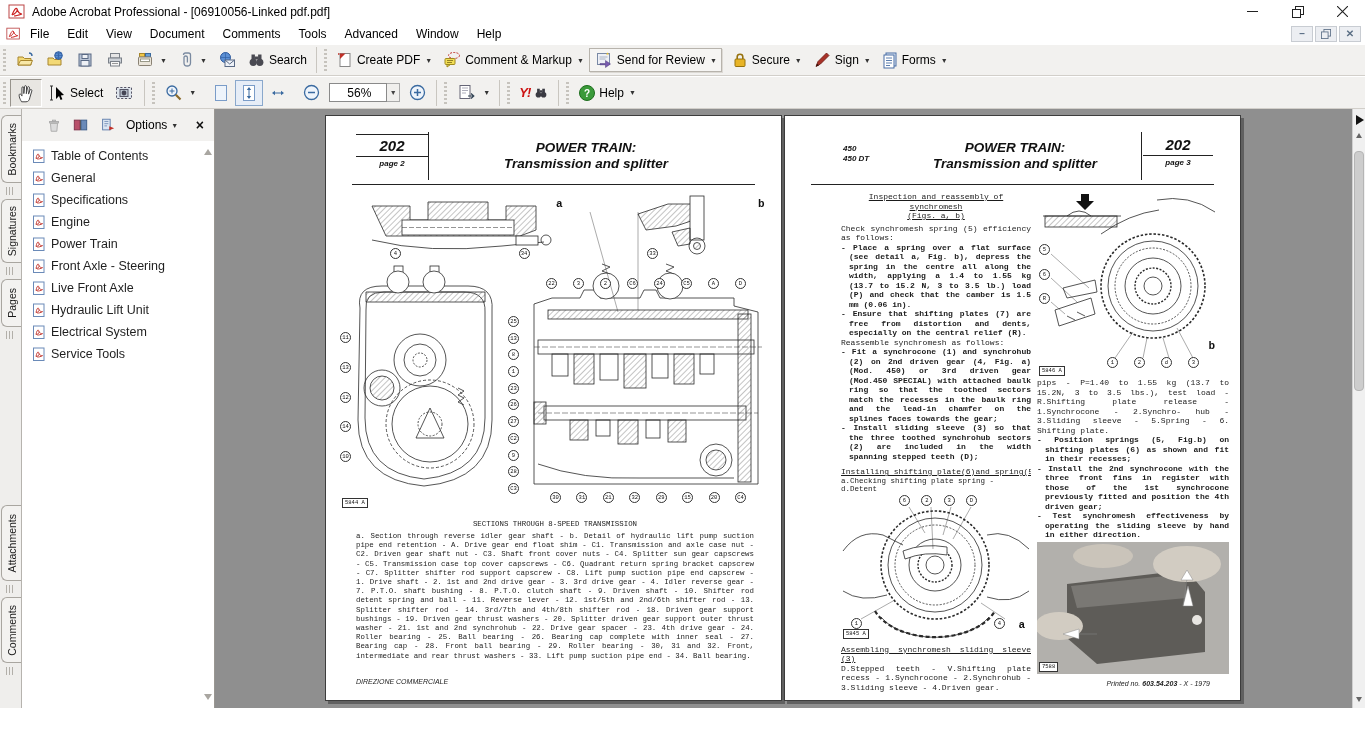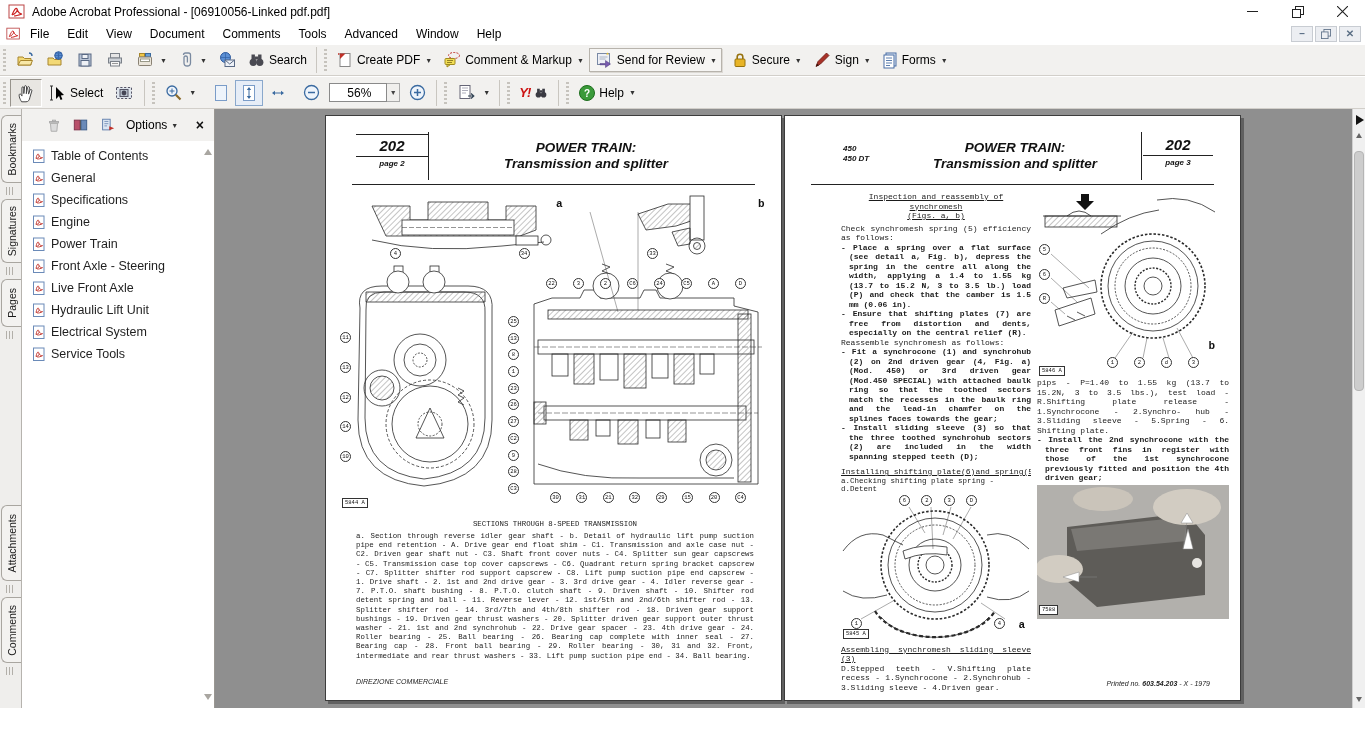--- a/index.html
+++ b/index.html
@@ -755,21 +755,23 @@
           <div class="co-row" style="left:70px;width:92px;bottom:10px">
               <span class="co">1</span>
               <span class="co">2</span>
               <span class="co">d</span>
               <span class="co">3</span>
             </div>
           <span class="figletter" style="right:14px;bottom:26px">b</span>
           <span class="figcode" style="left:2px;bottom:2px">5846 A</span>
         </div>
         <div class="t8">pips - P=1.40 to 1.55 kg (13.7 to 15.2N, 3 to 3.5 lbs.), test load - R.Shifting plate release - 1.Synchrocone - 2.Synchro- hub - 3.Sliding sleeve - 5.Spring - 6. Shifting plate.</div>
+        <div class="t8 li">- Position springs (5, Fig.b) on shifting plates (6) as shown and fit in their recesses;</div>
         <div class="t8 li">- Install the 2nd synchrocone with the three front fins in register with those of the 1st synchrocone previously fitted and position the 4th driven gear;</div>
+        <div class="t8 li">- Test synchromesh effectiveness by operating the sliding sleeve by hand in either direction.</div>
 
         <div style="position:relative;width:192px;height:134px;background:linear-gradient(#c4c4c4,#989898);margin-top:2px">
           <svg class="lineart" width="192" height="134" viewBox="0 0 192 134">
             <rect x="0" y="0" width="192" height="134" fill="#b2b0ac"></rect>
             <path d="M30 42 L150 28 L168 50 L168 110 L60 122 L30 96 Z" fill="#5e5c58"></path>
             <path d="M34 44 L148 32 L150 56 L40 66 Z" fill="#7a7874"></path>
             <ellipse cx="150" cy="22" rx="34" ry="18" fill="#d2ccc2"></ellipse>
             <ellipse cx="22" cy="84" rx="24" ry="14" fill="#d2ccc2"></ellipse>
             <ellipse cx="66" cy="14" rx="30" ry="12" fill="#cac4ba"></ellipse>
             <path d="M146 64 h10 L151 44 Z M146 64 l5 -34" fill="#fff" stroke="#888" stroke-width="0.5"></path>

